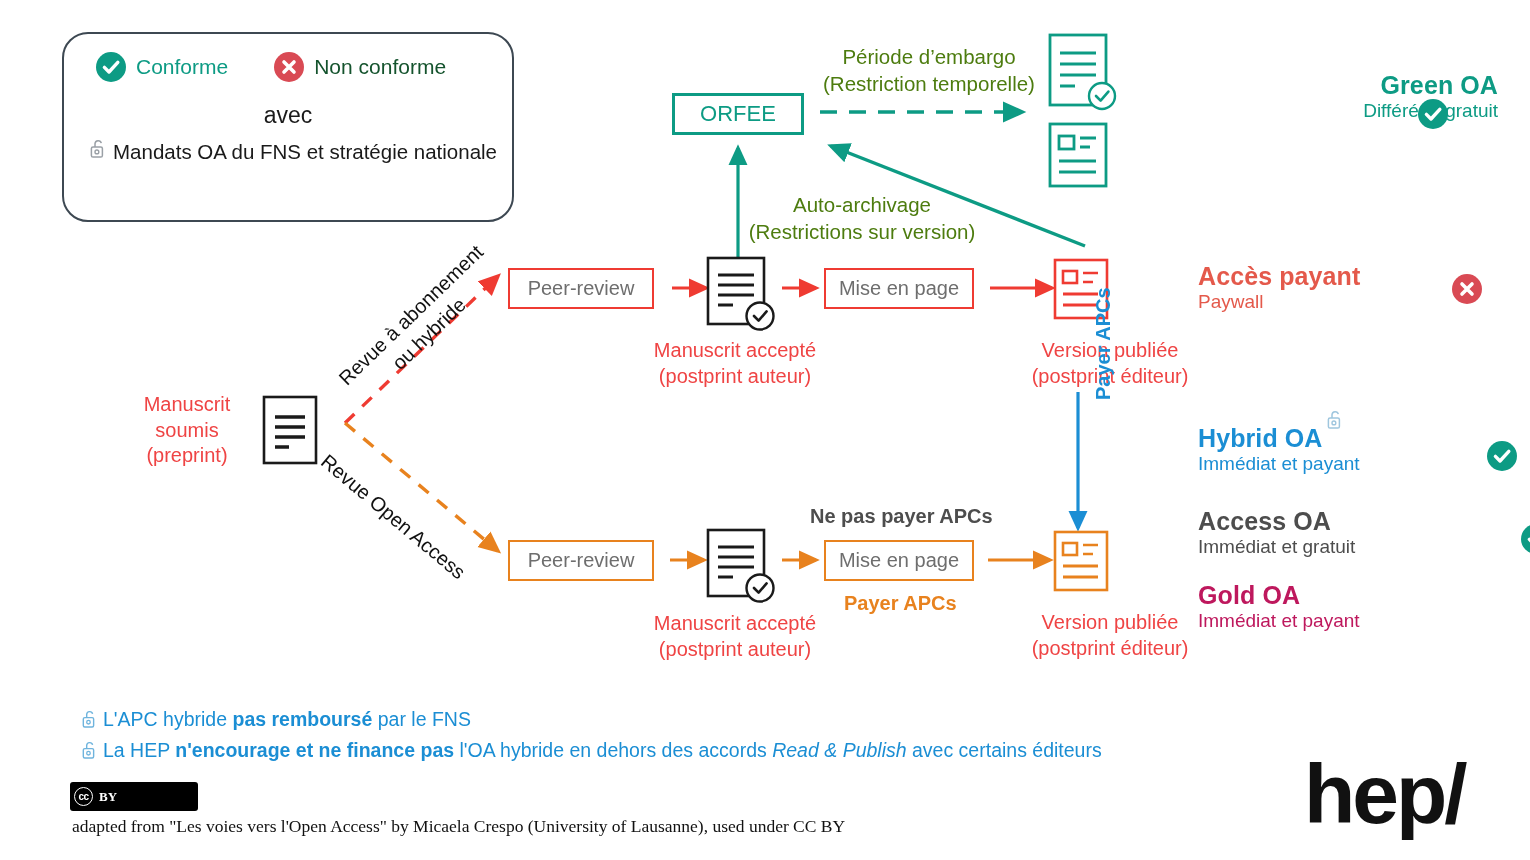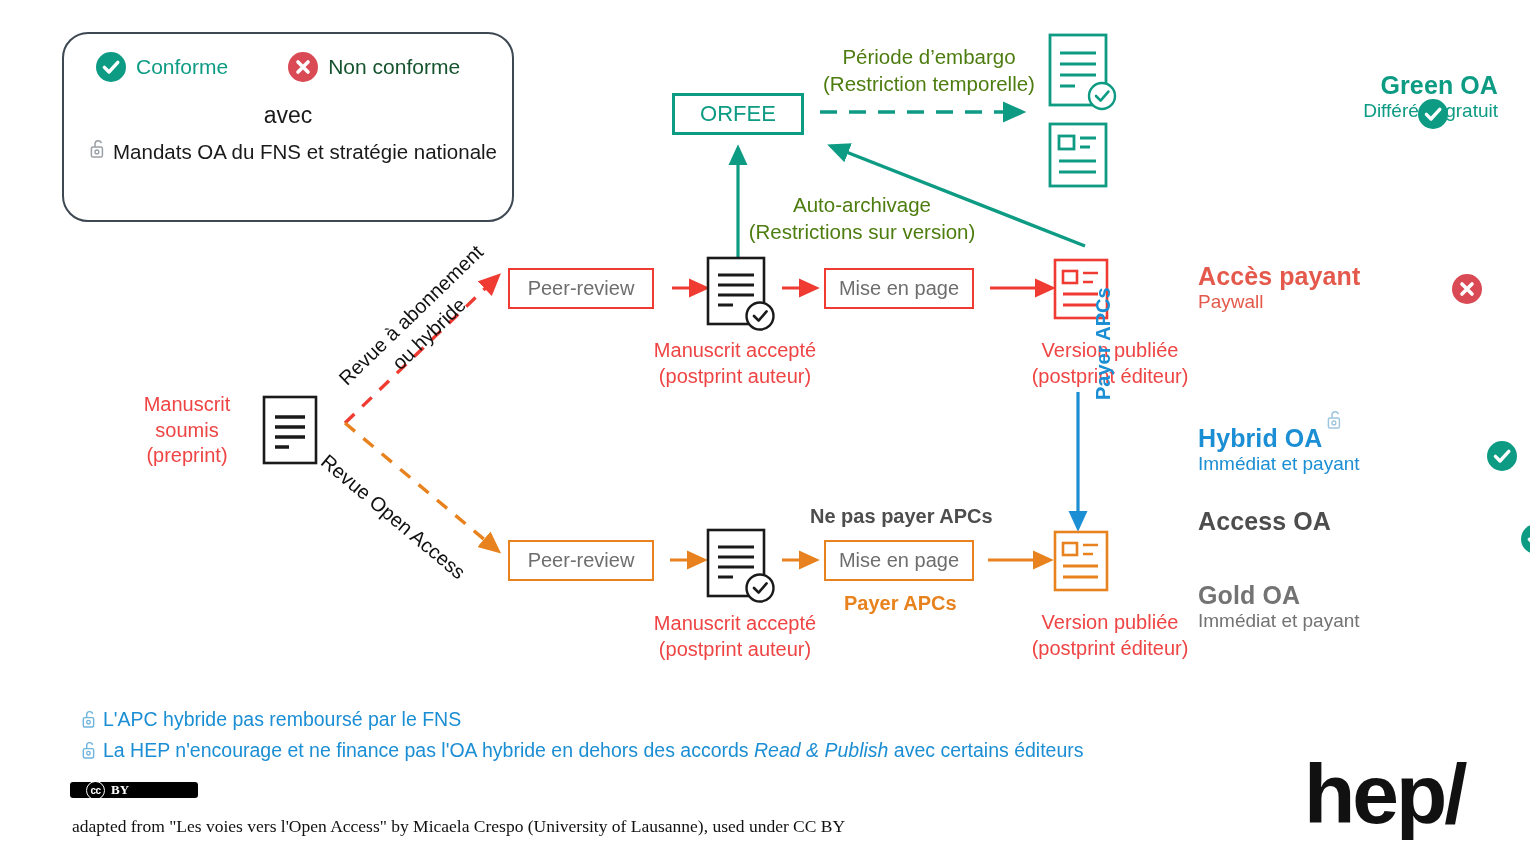--- a/index.html
+++ b/index.html
@@ -14,21 +14,21 @@
   
   #legend-card{
     left:62px;top:32px;width:452px;height:190px;
     border:2.5px solid #3d4852;border-radius:26px;background:#fff;
     box-sizing:border-box;
   }
   .badge{width:30px;height:30px;border-radius:50%;display:inline-block;position:relative;flex:0 0 auto;}
   .badge.ok{background:#0d9b84;}
   .badge.no{background:#d94a54;}
   .badge svg{position:absolute;left:0;top:0;}
-  #legend-row{position:absolute;left:32px;top:18px;display:flex;align-items:center;gap:14px;}
+  #legend-row{position:absolute;left:32px;top:18px;display:flex;align-items:center;}
   #legend-row .grp{display:flex;align-items:center;gap:10px;}
   #legend-row .grp:nth-child(2){margin-left:46px;}
   .lg-ok-text{color:#0d9b84;font-size:21px;}
   .lg-no-text{color:#14532d;font-size:21px;}
   #legend-avec{position:absolute;left:0;right:0;top:68px;text-align:center;font-size:23px;color:#1a1a1a;}
   #legend-list{position:absolute;left:26px;top:104px;}
   .lg-line{display:flex;align-items:center;gap:7px;font-size:20.5px;color:#1a1a1a;line-height:1.33;}
   .lockmini{flex:0 0 auto;}
 
   
@@ -51,30 +51,30 @@
   .orange-bold{color:#e8821e;}
   .blue-bold{color:#1b8ed4;}
 
   
   .rl-title{font-weight:bold;font-size:25px;letter-spacing:.1px;line-height:1.05;}
   .rl-sub{font-size:19px;line-height:1.2;margin-top:2px;}
   .teal{color:#0d9b84;}
   .red{color:#e4594b;}
   .blue{color:#1b8ed4;}
   .grey{color:#4d4d4d;}
-  .orange{color:#737373;}
+  .orange{color:#be185d;}
 
   
   #notes{left:82px;top:706px;}
   .note{display:flex;align-items:flex-start;gap:6px;color:#1b8ed4;font-size:19.5px;line-height:1.42;white-space:nowrap;}
-  .note b{font-weight:normal;}
+  .note b{font-weight:bold;}
   .note i{font-style:italic;}
   #cc-badge{
-    left:70px;top:782px;width:128px;height:16px;background:#000;border-radius:3px;
-    display:flex;align-items:center;gap:6px;padding-left:16px;box-sizing:border-box;
+    left:70px;top:782px;width:128px;height:29px;background:#000;border-radius:3px;
+    display:flex;align-items:center;gap:6px;padding-left:4px;box-sizing:border-box;
   }
   #cc-badge .cc-circle{
     width:17px;height:17px;border-radius:50%;border:1.6px solid #fff;color:#fff;
     font-size:10px;display:flex;align-items:center;justify-content:center;font-weight:bold;letter-spacing:-.5px;
   }
   #cc-badge .cc-by{color:#fff;font-weight:bold;font-size:13px;font-family:"Liberation Serif",serif;}
   #credit{left:72px;top:816px;font-family:"Liberation Serif","DejaVu Serif",serif;font-size:17.5px;color:#111;white-space:nowrap;}
   #hep-logo{left:1304px;top:752px;font-size:84px;font-weight:bold;letter-spacing:-3px;color:#111;line-height:1;}
 
   svg{overflow:visible;}
@@ -325,20 +325,21 @@
   <div class="rl-sub blue">Immédiat et payant</div>
 </div>
 <span class="abs badge ok" style="left:1418px;top:441px;">
   <svg width="30" height="30" viewBox="0 0 30 30">
       <path d="M8.4 15.4 L13 20 L21.8 10.3" fill="none" stroke="#fff" stroke-width="3.4" stroke-linecap="round" stroke-linejoin="round"></path>
     </svg>
 </span>
 
 <div class="abs nosel" style="left:1198px;top:508px;width:300px;">
   <div class="rl-title grey">Access OA</div>
+  <div class="rl-sub grey">Immédiat et gratuit</div>
 </div>
 <span class="abs badge ok" style="left:1418px;top:524px;">
   <svg width="30" height="30" viewBox="0 0 30 30">
       <path d="M8.4 15.4 L13 20 L21.8 10.3" fill="none" stroke="#fff" stroke-width="3.4" stroke-linecap="round" stroke-linejoin="round"></path>
     </svg>
 </span>
 
 <div class="abs nosel" style="left:1198px;top:582px;width:300px;">
   <div class="rl-title orange">Gold OA</div>
   <div class="rl-sub orange">Immédiat et payant</div>

